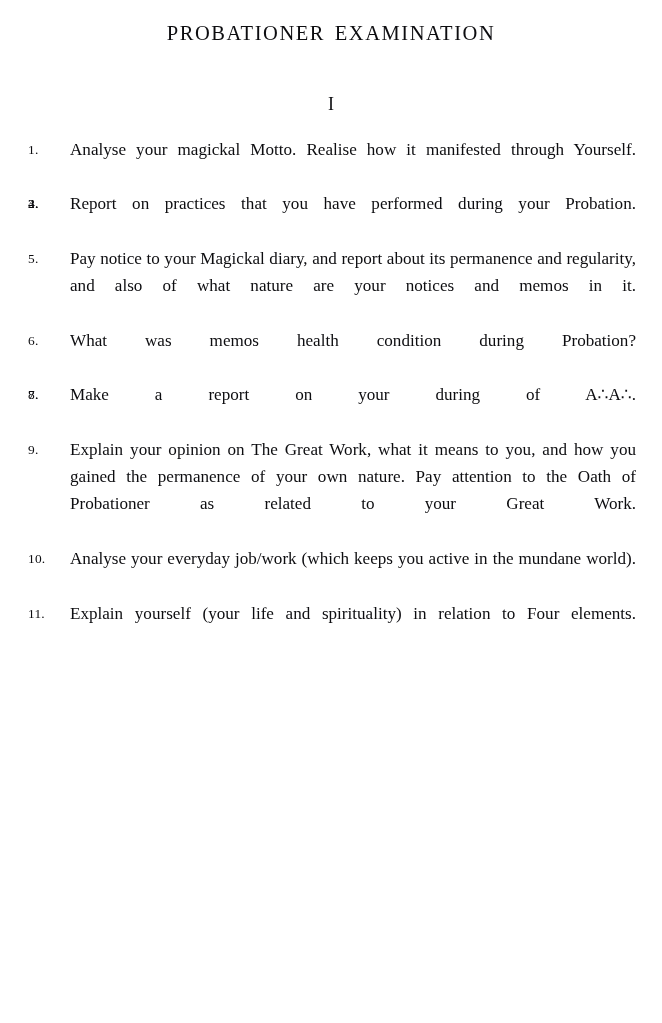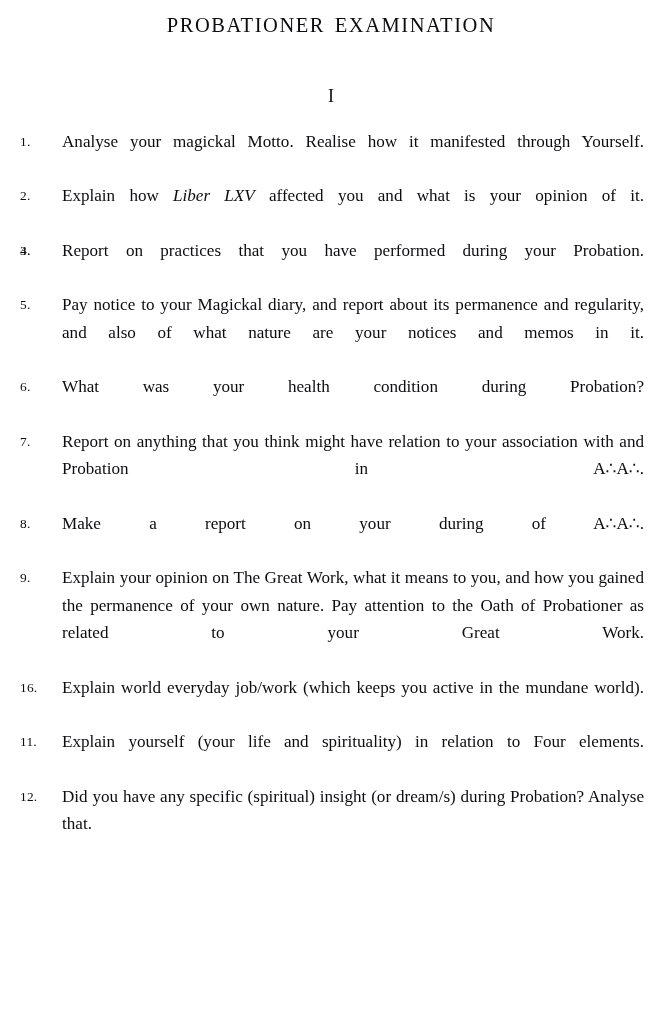--- a/index.html
+++ b/index.html
@@ -14,21 +14,21 @@
     font-family: "Liberation Serif", "DejaVu Serif", serif;
     color: #0d0d10;
     -webkit-font-smoothing: antialiased;
   }
 
   .page {
     position: relative;
     width: 662px;
     height: 1023px;
     box-sizing: border-box;
-    padding: 0;
+    padding: 8px;
   }
 
   .page-title {
     text-align: center;
     font-size: 20.5px;
     letter-spacing: 1.55px;
     font-weight: 400;
     margin: 0;
     padding-top: 13px;
     line-height: 1.25;
@@ -110,69 +110,63 @@
 
     <ol class="qlist">
 
       <li class="qitem">
         <span class="qnum">1.</span>
         <span class="qtext">Analyse your magickal Motto. Realise how it manifested through Yourself.</span>
       </li>
 
       <li class="qitem">
         <span class="qnum">2.</span>
-        <span class="qtext"><span>Explain how </span><em class="title-italic">Liber LXV</em><span> affected you and what is your opinion of it.</span></span>
       </li>
 
       <li class="qitem">
         <span class="qnum">3.</span>
       </li>
 
       <li class="qitem">
         <span class="qnum">4.</span>
         <span class="qtext">Report on practices that you have performed during your Probation.</span>
       </li>
 
       <li class="qitem">
         <span class="qnum">5.</span>
         <span class="qtext">Pay notice to your Magickal diary, and report about its permanence and regularity, and also of what nature are your notices and memos in it.</span>
       </li>
 
       <li class="qitem">
         <span class="qnum">6.</span>
-        <span class="qtext">What was your health condition during Probation?</span>
+        <span class="qtext">What was memos health condition during Probation?</span>
       </li>
 
       <li class="qitem">
         <span class="qnum">7.</span>
-        <span class="qtext"><span>Report on anything that you think might have relation to your association with and Probation in </span><span class="aa">A∴A∴</span><span>.</span></span>
       </li>
 
       <li class="qitem">
         <span class="qnum">8.</span>
         <span class="qtext"><span>Make a report on your during of </span><span class="aa">A∴A∴</span><span>.</span></span>
       </li>
 
       <li class="qitem">
         <span class="qnum">9.</span>
         <span class="qtext">Explain your opinion on The Great Work, what it means to you, and how you gained the permanence of your own nature. Pay attention to the Oath of Probationer as related to your Great Work.</span>
       </li>
 
       <li class="qitem">
-        <span class="qnum">16.</span>
-        <span class="qtext">Explain world everyday job/work (which keeps you active in the mundane world).</span>
+        <span class="qnum">10.</span>
+        <span class="qtext">Analyse your everyday job/work (which keeps you active in the mundane world).</span>
       </li>
 
       <li class="qitem">
         <span class="qnum">11.</span>
         <span class="qtext">Explain yourself (your life and spirituality) in relation to Four elements.</span>
       </li>
 
-      <li class="qitem">
-        <span class="qnum">12.</span>
-        <span class="qtext">Did you have any specific (spiritual) insight (or dream/s) during Probation? Analyse that.</span>
-      </li>
 
     </ol>
   </section>
 
 
 </div>
 
 </body></html>

